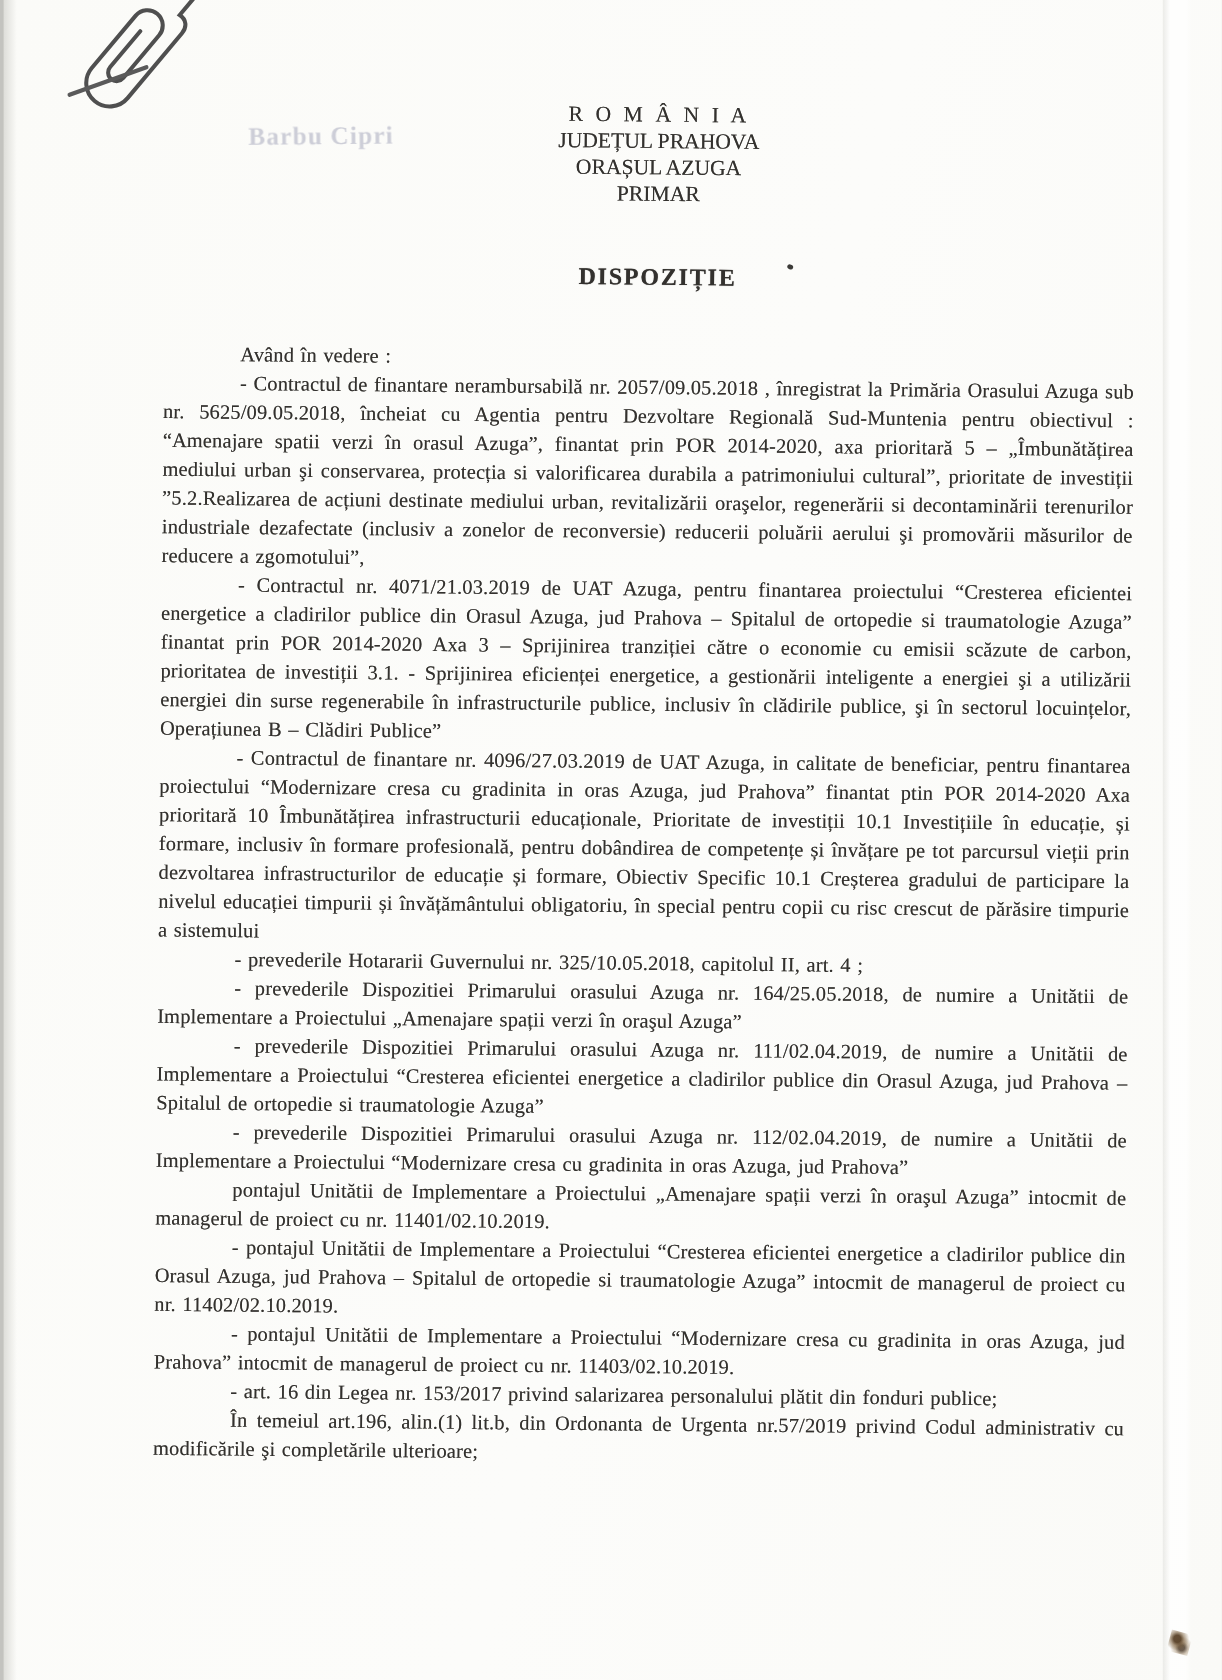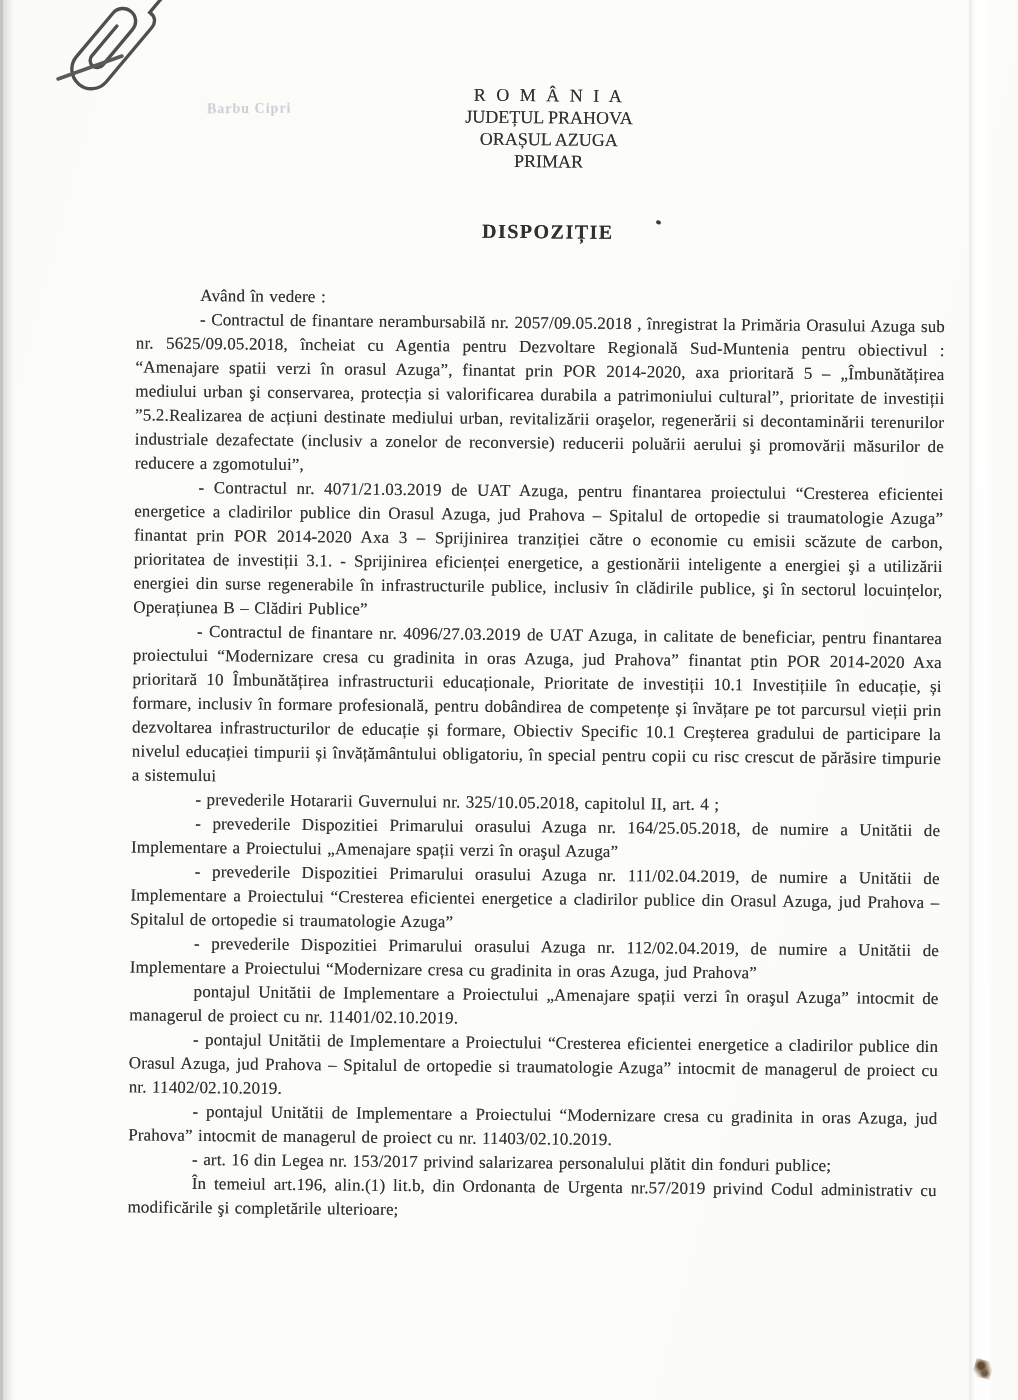--- a/index.html
+++ b/index.html
@@ -27,21 +27,21 @@
   .edge-right {
     position: absolute; left: 969px; top: 0; bottom: 0; width: 24px;
     background: linear-gradient(90deg, rgba(205,205,200,0.35) 0%, rgba(255,255,255,0.75) 25%, rgba(255,255,255,0.75) 80%, rgba(250,250,247,0) 100%);
   }
   .paperclip {
     position: absolute; left: 0; top: 0;
     width: 220px; height: 150px;
   }
   .bleedthrough {
     position: absolute; left: 207px; top: 101px;
-    font-size: 14px; font-weight: bold;
+    font-size: 21px; font-weight: bold;
     letter-spacing: 1px;
     color: rgba(140, 142, 170, 0.42);
     transform: rotate(-0.5deg);
     filter: blur(0.6px);
     white-space: nowrap;
   }
   
   .sheet {
     position: absolute; left: 0; top: 0; width: 1018px; height: 1400px;
     transform: rotate(0.55deg);

